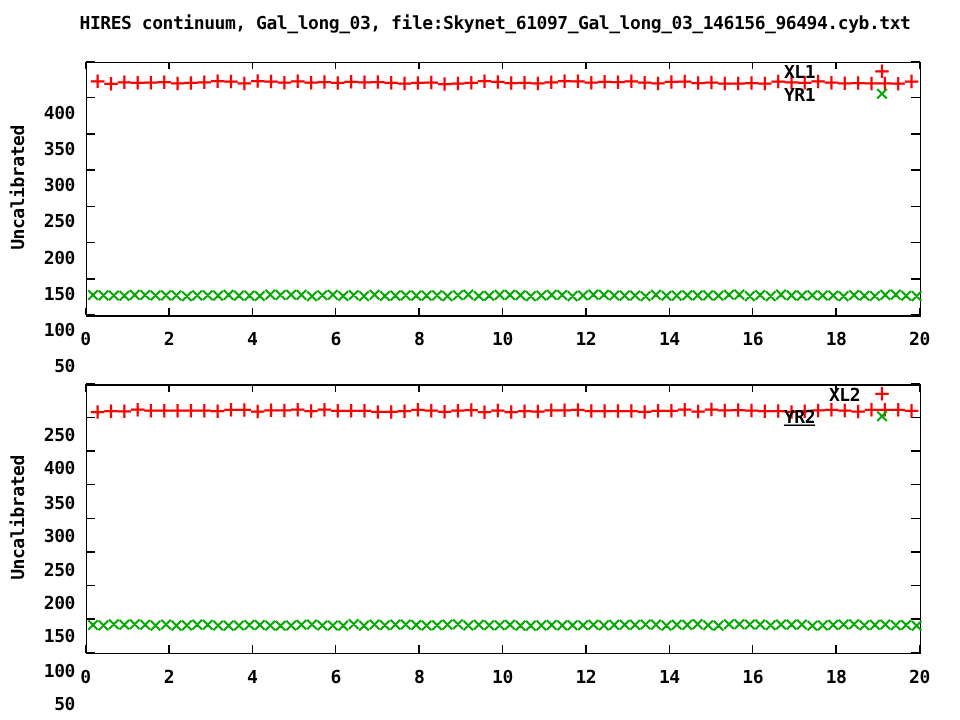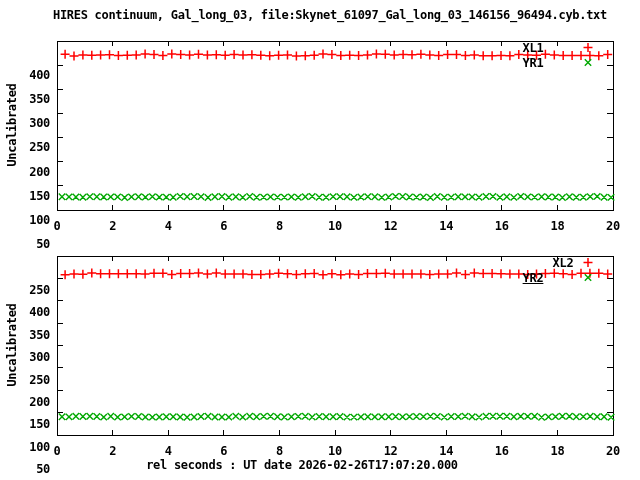--- a/index.html
+++ b/index.html
@@ -48,21 +48,20 @@
   <div id="chart-title" class="t txtlayer">HIRES continuum, Gal_long_03, file:Skynet_61097_Gal_long_03_146156_96494.cyb.txt</div>
 
   <div id="ylabel-top" class="yrot txtlayer">Uncalibrated</div>
   <div id="ylabel-bottom" class="yrot txtlayer">Uncalibrated</div>
 
   <div id="legend-xl1" class="t legend-label txtlayer">XL1</div>
   <div id="legend-yr1" class="t legend-label txtlayer">YR1</div>
   <div id="legend-xl2" class="t legend-label txtlayer">XL2</div>
   <div id="legend-yr2" class="t legend-label txtlayer">YR2</div>
 
-  <div id="x-axis-label" class="t txtlayer">rel seconds : UT date 2026-02-26T17:07:20.000</div>
 <div class="t txtlayer xt" style="left: 37px; top: 220px;">0</div>
     <div class="t txtlayer xt" style="left: 92.6px; top: 220px;">2</div>
     <div class="t txtlayer xt" style="left: 148.2px; top: 220px;">4</div>
     <div class="t txtlayer xt" style="left: 203.8px; top: 220px;">6</div>
     <div class="t txtlayer xt" style="left: 259.4px; top: 220px;">8</div>
     <div class="t txtlayer xt" style="left: 315px; top: 220px;">10</div>
     <div class="t txtlayer xt" style="left: 370.6px; top: 220px;">12</div>
     <div class="t txtlayer xt" style="left: 426.2px; top: 220px;">14</div>
     <div class="t txtlayer xt" style="left: 481.8px; top: 220px;">16</div>
     <div class="t txtlayer xt" style="left: 537.4px; top: 220px;">18</div>

